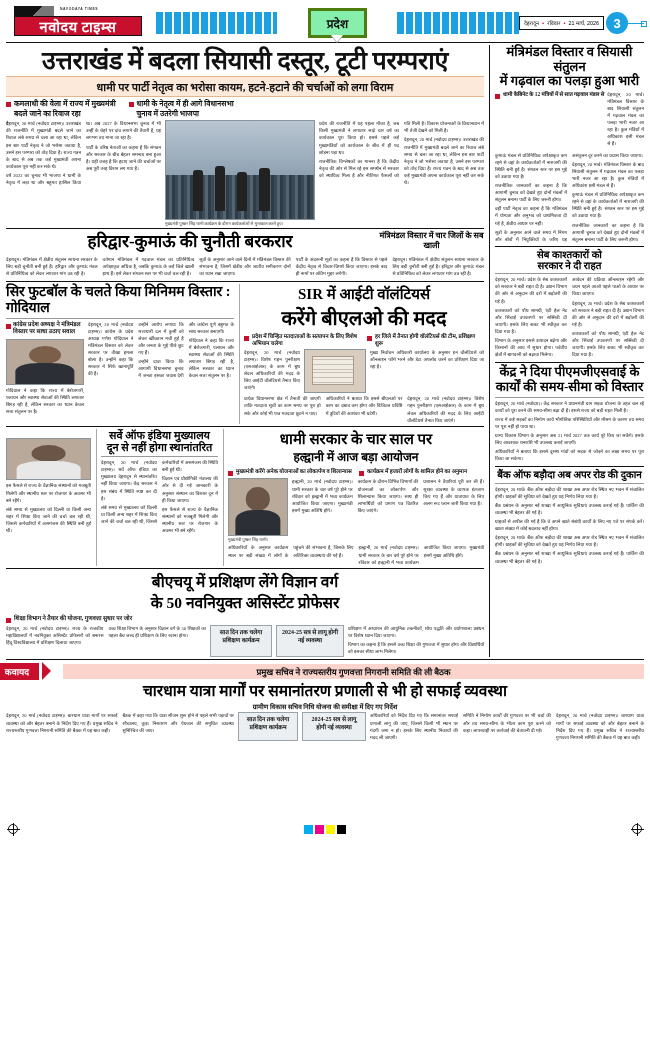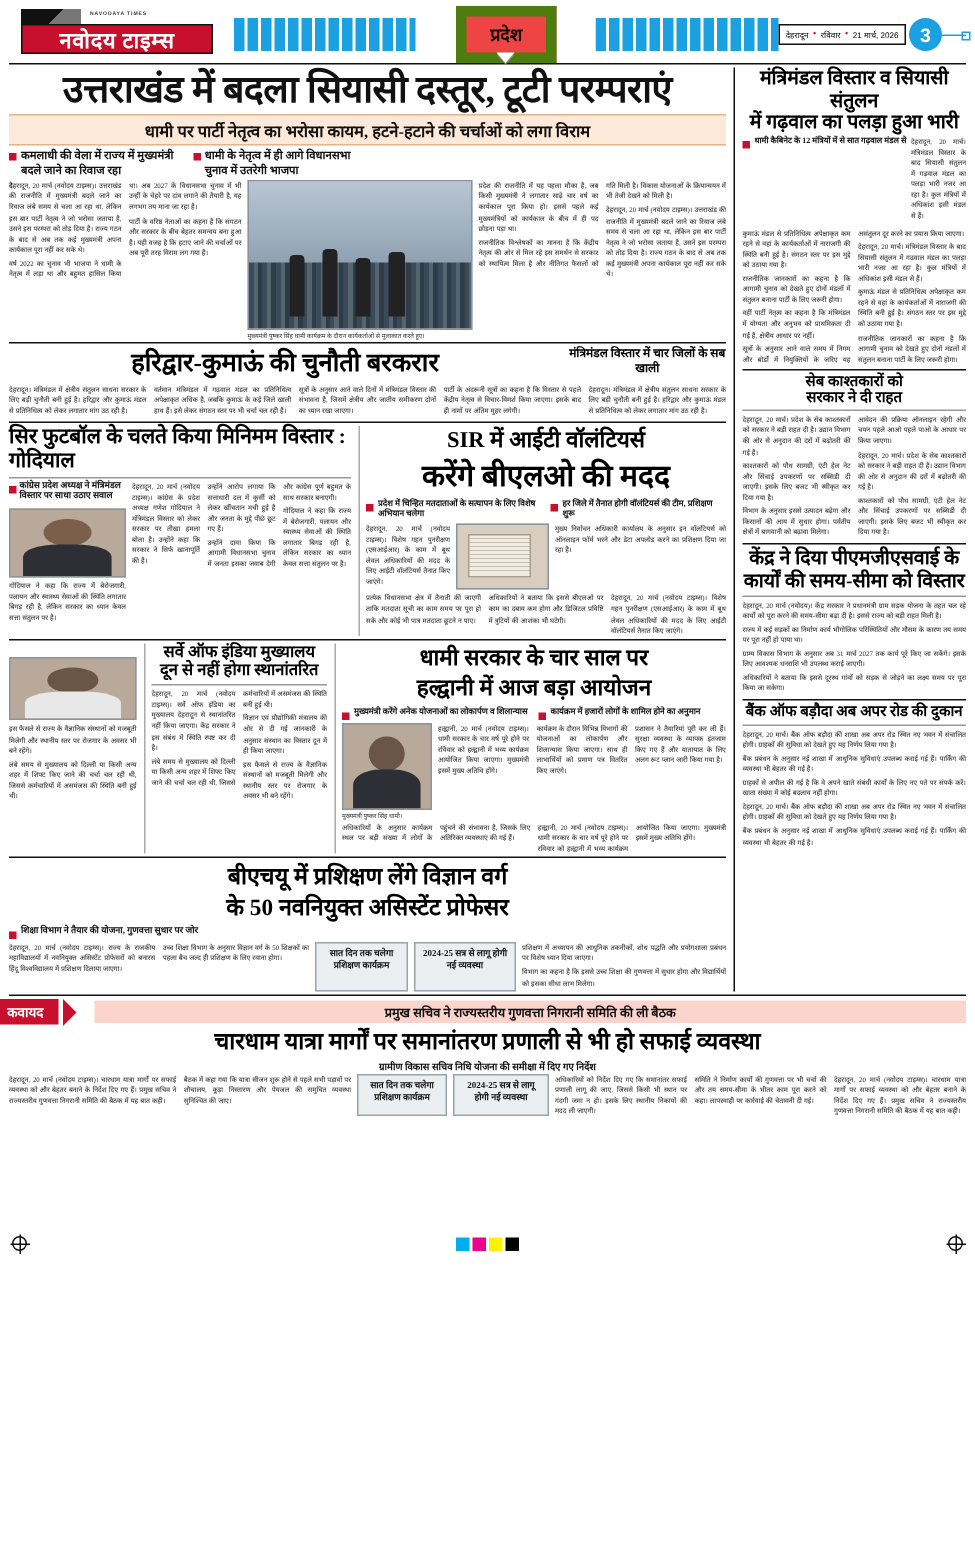--- a/index.html
+++ b/index.html
@@ -19,21 +19,21 @@
      background:linear-gradient(135deg,#111 0 55%, #777 55% 100%); }
   .logo-micro { position:absolute; left:54px; top:1px; font-size:3.4px; letter-spacing:.6px;
      color:#333; font-weight:bold; font-family:"Liberation Sans",sans-serif; }
   .logo-box { position:absolute; left:8px; top:10px; width:128px; height:20px;
      background:#c8102e; border:1px solid #111; display:flex; align-items:center; justify-content:center; }
   .logo-text { color:#fff; font-weight:bold; font-size:14.5px; letter-spacing:.5px;
      font-family:"Liberation Serif", serif; }
   .bars { flex:1; height:22px; display:flex; gap:2px; align-items:center; overflow:hidden; }
   .bar { width:7px; height:22px; background:#1ba1e2; flex:none; }
   .section-tag { position:relative; width:120px; flex:none; display:flex; justify-content:center; }
-  .section-box { border:7px solid #4d7c0f; background:#ef4444; padding:3px 16px; position:relative; }
+  .section-box { border:3px solid #4d7c0f; background:#86efac; padding:3px 16px; position:relative; }
   .section-box span { font-size:12px; font-weight:bold; font-family:"Liberation Serif",serif; color:#111; }
   .section-box:after{ content:""; position:absolute; bottom:-7px; left:50%; margin-left:-6px;
      width:0; height:0; border-left:6px solid transparent; border-right:6px solid transparent;
      border-top:7px solid #fff; filter: drop-shadow(0 1px 0 #999);}
   .dateline { border:1px solid #111; background:#fff; padding:2px 4px; font-size:5.4px;
      white-space:nowrap; display:flex; align-items:center; gap:3px; margin-right:2px; }
   .dateline .dot { color:#c8102e; font-size:6px; }
   .pagenum { width:22px; height:22px; border-radius:50%; background:#1ba1e2; color:#fff;
      display:flex; align-items:center; justify-content:center; font-size:13px; font-weight:bold; flex:none;}
   .tail { width:16px; height:1px; background:#1ba1e2; position:relative; }
@@ -329,21 +329,21 @@
           <div class="cols c2">
             <p>देहरादून, 20 मार्च (नवोदय टाइम्स)। सर्वे ऑफ इंडिया का मुख्यालय देहरादून से स्थानांतरित नहीं किया जाएगा। केंद्र सरकार ने इस संबंध में स्थिति स्पष्ट कर दी है।</p>
             <p>लंबे समय से मुख्यालय को दिल्ली या किसी अन्य शहर में शिफ्ट किए जाने की चर्चा चल रही थी, जिससे कर्मचारियों में असमंजस की स्थिति बनी हुई थी।</p>
             <p>विज्ञान एवं प्रौद्योगिकी मंत्रालय की ओर से दी गई जानकारी के अनुसार संस्थान का विस्तार दून में ही किया जाएगा।</p>
             <p>इस फैसले से राज्य के वैज्ञानिक संस्थानों को मजबूती मिलेगी और स्थानीय स्तर पर रोजगार के अवसर भी बने रहेंगे।</p>
           </div>
         </div>
 
         <div style="flex:1; border-left:.6px solid #aaa; padding-left:4px;">
           <div class="hl2" style="font-size:15px">धामी सरकार के चार साल पर</div>
-          <div class="hl2" style="font-size:15px">हल्द्वानी में आज बड़ा आयोजन</div>
+          <div class="hl2" style="font-size:12px">हल्द्वानी में आज बड़ा आयोजन</div>
           <div class="teaser-row">
             <div class="teaser">
               <i class="sq"></i>
               <div class="teaser-tx" style="font-size:5.6px">मुख्यमंत्री करेंगे अनेक योजनाओं का लोकार्पण व शिलान्यास</div>
             </div>
             <div class="teaser">
               <i class="sq"></i>
               <div class="teaser-tx" style="font-size:5.6px">कार्यक्रम में हजारों लोगों के शामिल होने का अनुमान</div>
             </div>
           </div>

